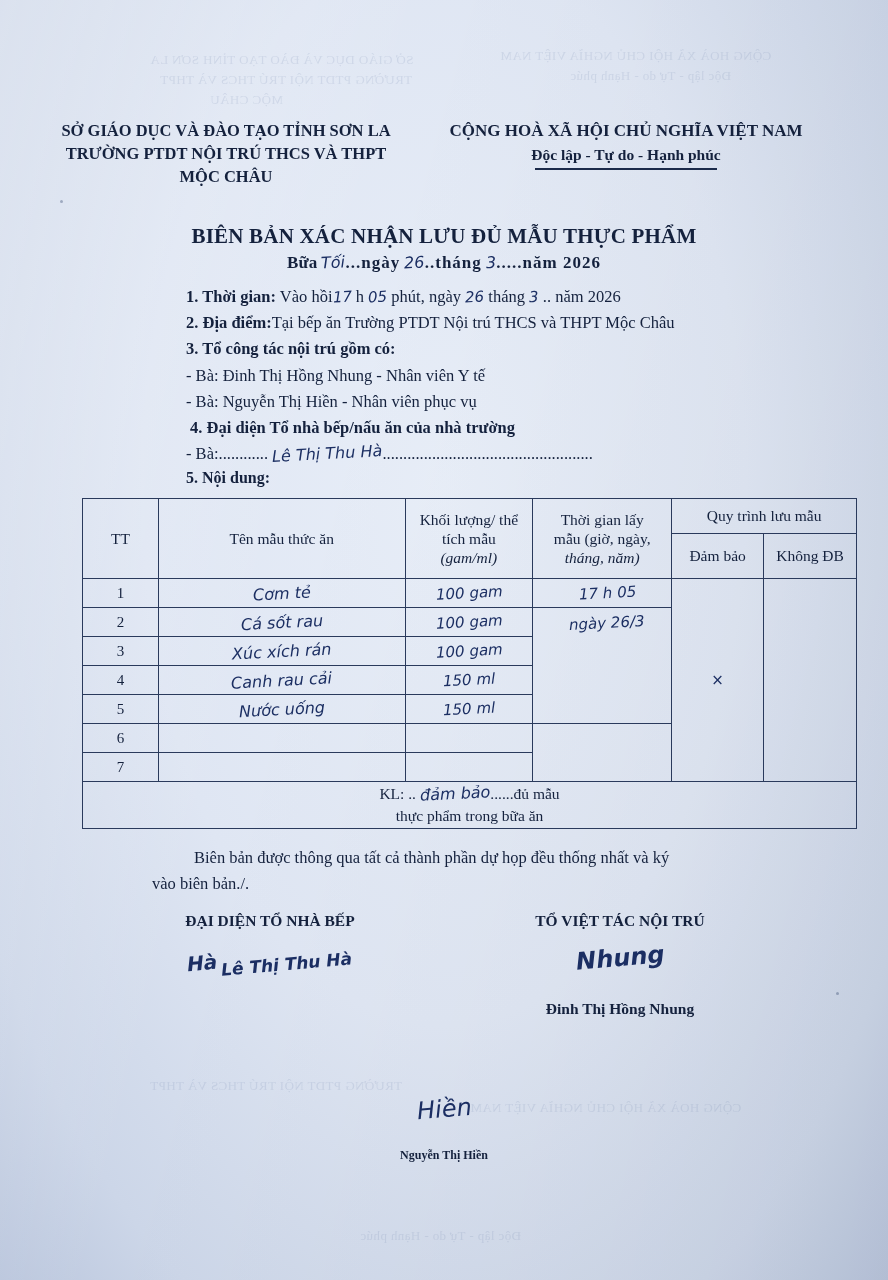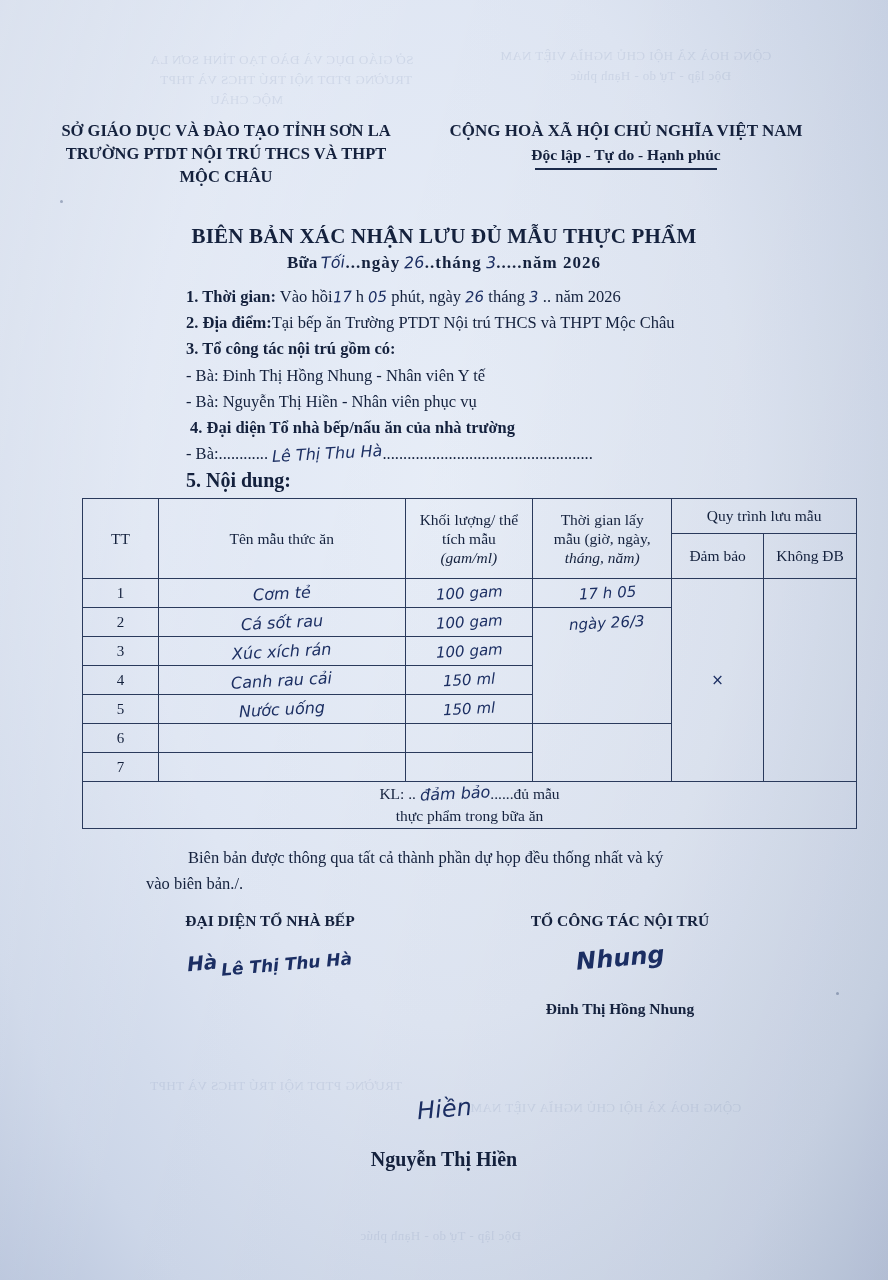--- a/index.html
+++ b/index.html
@@ -131,21 +131,21 @@
     line-height: 1.53;
   }
   .body p { margin: 0 0 1px 0; }
   .body b { font-weight: bold; }
   .ind { display: inline-block; }
 
   .line-5 {
     position: absolute;
     top: 469px;
     left: 186px;
-    font-size: 20px;
+    font-size: 16px;
     font-weight: bold;
   }
 
   
   table.main {
     position: absolute;
     top: 498px;
     left: 82px;
     width: 775px;
     border-collapse: collapse;
@@ -183,21 +183,21 @@
   .xmark {
     font-family: "DejaVu Sans", sans-serif;
     font-size: 15px;
     color: #1c2f63;
   }
 
   
   .closing {
     position: absolute;
     top: 845px;
-    left: 146px;
+    left: 152px;
     width: 700px;
     font-size: 16.5px;
     line-height: 1.55;
   }
   .closing .p1 { text-indent: 42px; }
 
   .sig-row {
     position: absolute;
     top: 912px;
     left: 0;
@@ -242,21 +242,21 @@
     position: absolute;
     top: 1095px;
     width: 100%;
     text-align: center;
   }
   .nlbb-name {
     position: absolute;
     top: 1148px;
     width: 100%;
     text-align: center;
-    font-size: 20px;
+    font-size: 12px;
     font-weight: bold;
   }
   .speck {
     position: absolute;
     width: 3px; height: 3px;
     background: rgba(40,60,100,0.35);
     border-radius: 50%;
   }
 </style>
 </head>
@@ -410,21 +410,21 @@
   </div>
 
   <div class="sig-row">
     <div class="sig-left">
       <div>ĐẠI DIỆN TỔ NHÀ BẾP</div>
       <div style="height:18px"></div>
       <div class="sign-scribble" style="font-size:20px">Hà</div>
       <div class="sign-scribble" style="font-size:17px; margin-top:6px">Lê Thị Thu Hà</div>
     </div>
     <div class="sig-right">
-      <div>TỔ CÔNG TÁC NỘI TRÚ</div>
+      <div>TỔ VIỆT TÁC NỘI TRÚ</div>
       <div style="height:14px"></div>
       <div class="sign-scribble" style="font-size:24px">Nhung</div>
       <div class="sig-name" style="margin-top:28px">Đinh Thị Hồng Nhung</div>
     </div>
   </div>
 
   <div class="nlbb-sign">
     <span class="sign-scribble" style="font-size:24px">Hiền</span>
   </div>
   <div class="nlbb-name">Nguyễn Thị Hiền</div>

